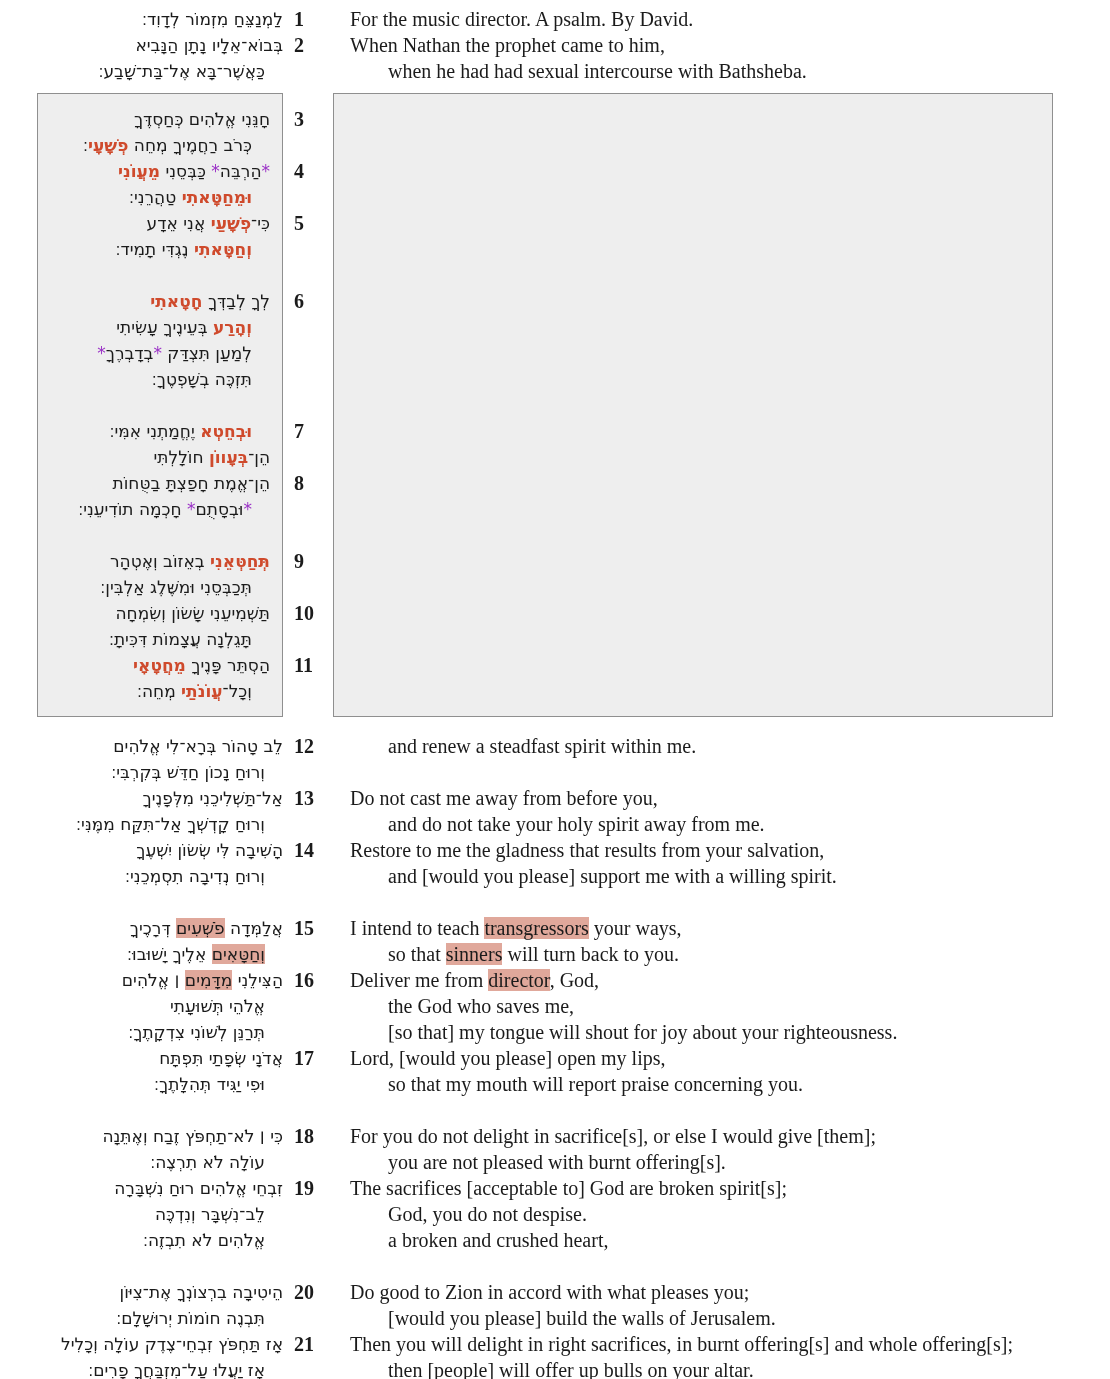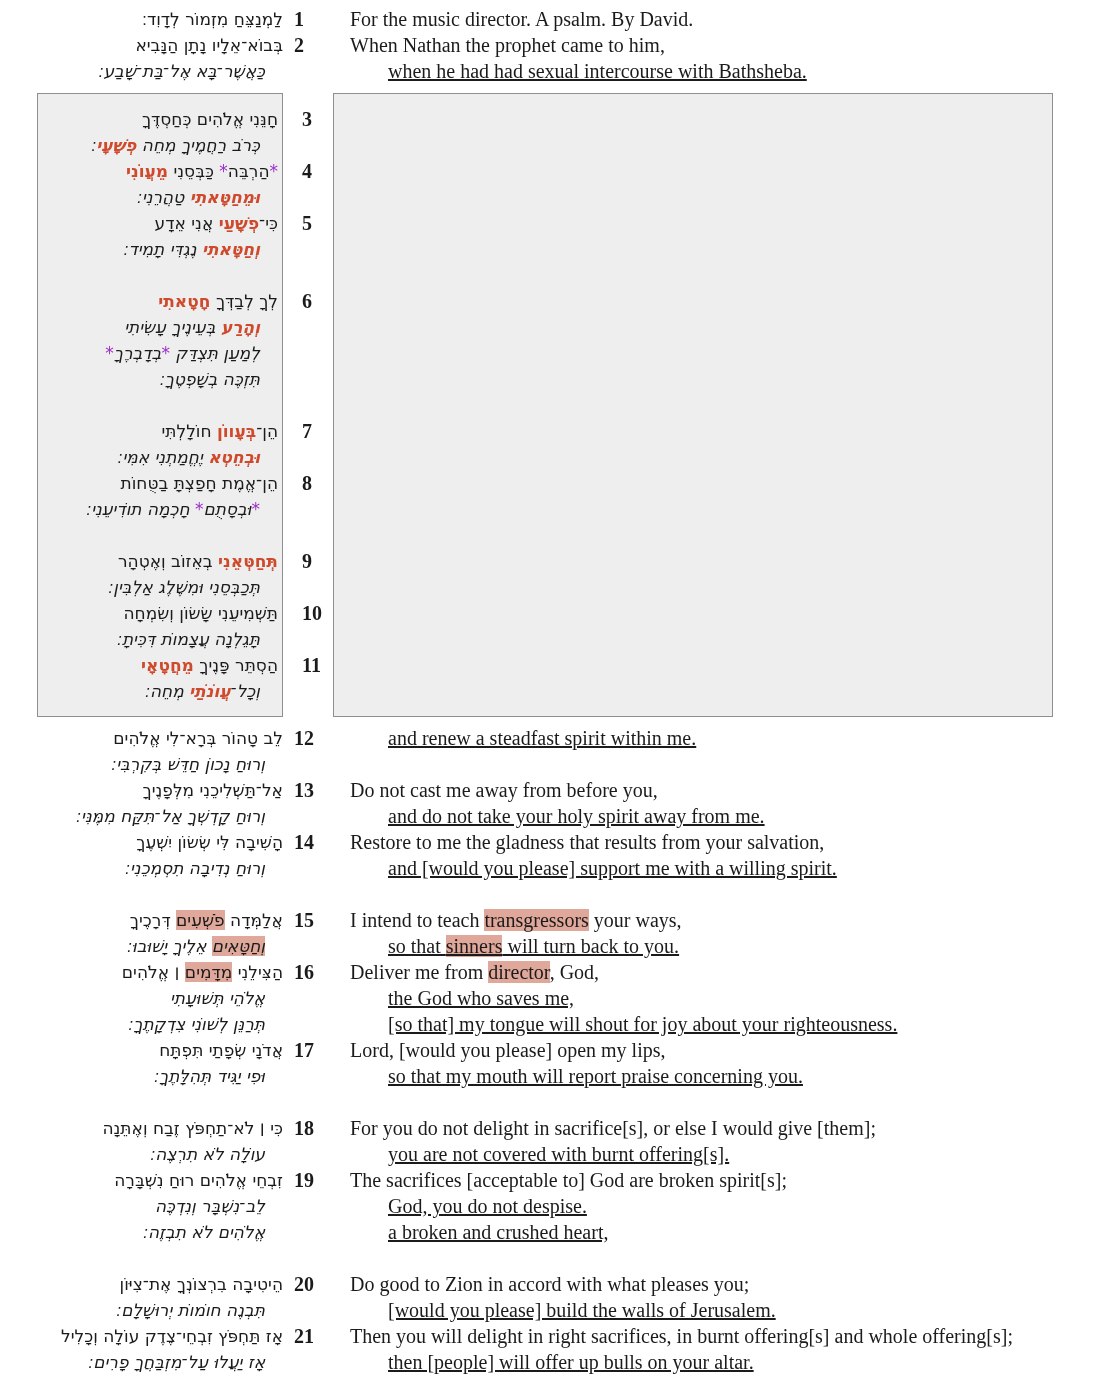--- a/index.html
+++ b/index.html
@@ -12,34 +12,34 @@
     font-family:"Liberation Serif", serif;
   }
   .page{padding-top:6px;}
   .verse{display:grid;grid-template-columns:283px 50px 1fr;position:relative;}
   .heb{
     direction:rtl;text-align:right;
     font-family:"DejaVu Sans", sans-serif;
     font-size:17px;line-height:26px;
   }
   .boxed .heb{padding-left:14px;padding-right:13px;}
-  .heb .line.indent{padding-right:18px;font-style:italic;}
+  .heb .line.indent{padding-right:18px;}
   .num{
     font-weight:bold;font-size:20px;line-height:26px;padding-left:11px;
     font-family:"Liberation Serif", serif;
   }
   .eng{font-size:20px;line-height:26px;padding-left:17px;}
   .eng .line{white-space:nowrap;}
-  .eng .line.indent{padding-left:38px;text-decoration:underline;}
+  .eng .line.indent{padding-left:38px;}
   .kw{color:var(--kw);font-weight:bold;}
   .hl{background:var(--hl);}
   .ast{color:var(--ast);}
   .gap{height:26px;}
   .section{position:relative;}
-  .section.boxed{padding:13px 8px;margin:9px 0 8px 0;}
+  .section.boxed{padding:13px 0;margin:9px 0 16px 0;}
   .section.boxed::before{
     content:"";position:absolute;top:0;bottom:0;left:37px;width:244px;
     background:var(--boxbg);border:1px solid var(--boxbd);
   }
   .section.boxed::after{
     content:"";position:absolute;top:0;bottom:0;left:333px;width:718px;
     background:var(--boxbg);border:1px solid var(--boxbd);
   }
 </style>
 </head>
@@ -114,22 +114,22 @@
         <div class="eng">
           <div class="line"><span>Against you alone </span><span class="kw">I have sinned</span><span>,</span></div>
           <div class="line indent"><span>and I have done what is </span><span class="kw">evil</span><span> in your eyes,</span></div>
           <div class="line indent"><span>such that you are in the right whenever you speak,</span></div>
           <div class="line indent"><span>[and such that] you are faultless whenever you judge.</span></div>
         </div>
       </div>
       <div class="gap"></div>
       <div class="verse">
         <div class="heb">
+          <div class="line indent"><span class="kw">וּבְחֵטְא</span><span> יֶחֱמַתְנִי אִמִּי׃</span></div>
           <div class="line"><span>הֵן־</span><span class="kw">בְּעָווֹן</span><span> חוֹלָלְתִּי</span></div>
-          <div class="line indent"><span class="kw">וּבְחֵטְא</span><span> יֶחֱמַתְנִי אִמִּי׃</span></div>
         </div>
         <div class="num">7</div>
         <div class="eng">
           <div class="line"><span>Look, I was born in </span><span class="kw">iniquity</span><span>,</span></div>
           <div class="line indent"><span>and in </span><span class="kw">guilt</span><span> my mother conceived me.</span></div>
         </div>
       </div>
       <div class="verse">
         <div class="heb">
           <div class="line"><span>הֵן־אֱמֶת חָפַצְתָּ בַטֻּחוֹת</span></div>
@@ -247,21 +247,21 @@
       </div>
       <div class="gap"></div>
       <div class="verse">
         <div class="heb">
           <div class="line"><span>כִּי ׀ לֹא־תַחְפֹּץ זֶבַח וְאֶתֵּנָה</span></div>
           <div class="line indent"><span>עוֹלָה לֹא תִרְצֶה׃</span></div>
         </div>
         <div class="num">18</div>
         <div class="eng">
           <div class="line"><span>For you do not delight in sacrifice[s], or else I would give [them];</span></div>
-          <div class="line indent"><span>you are not covered with burnt offering[s].</span></div>
+          <div class="line indent"><span>you are not pleased with burnt offering[s].</span></div>
         </div>
       </div>
       <div class="verse">
         <div class="heb">
           <div class="line"><span>זִבְחֵי אֱלֹהִים רוּחַ נִשְׁבָּרָה</span></div>
           <div class="line indent"><span>לֵב־נִשְׁבָּר וְנִדְכֶּה</span></div>
           <div class="line indent"><span>אֱלֹהִים לֹא תִבְזֶה׃</span></div>
         </div>
         <div class="num">19</div>
         <div class="eng">

